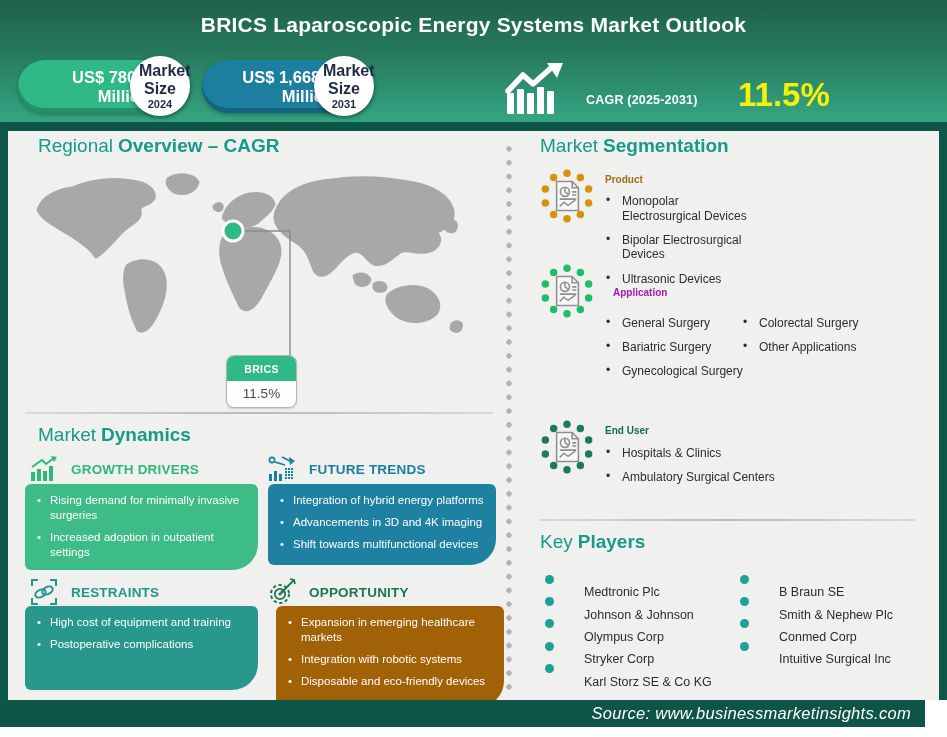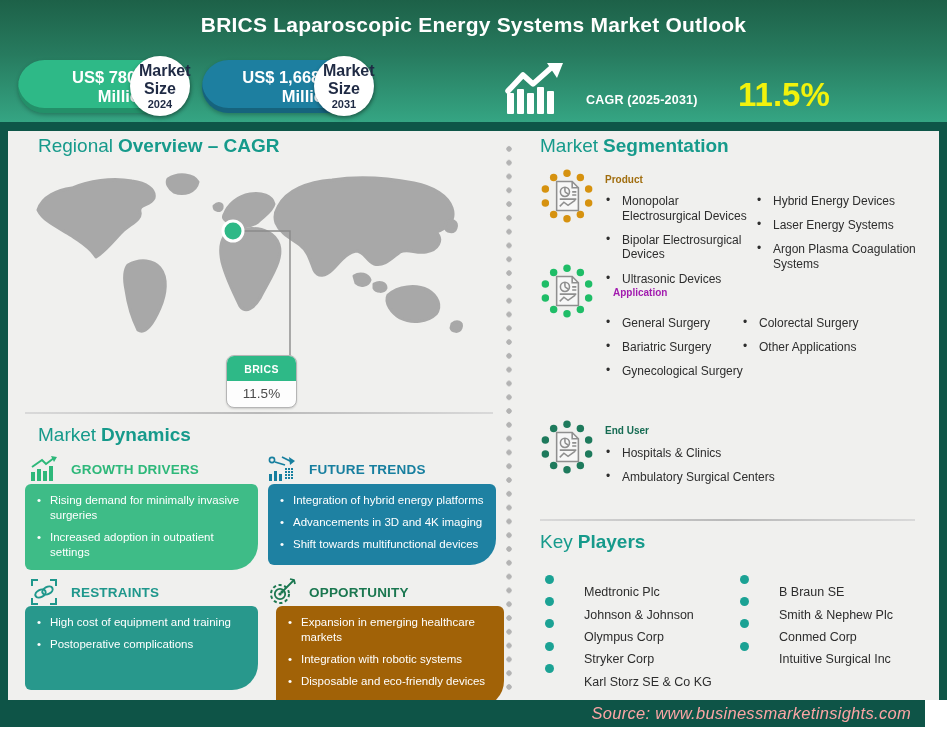--- a/index.html
+++ b/index.html
@@ -62,21 +62,21 @@
 
   
   .kp-col { position:absolute; }
   .kp-item { display:flex; align-items:center; height:22.4px; }
   .kp-dot { width:9px; height:9px; border-radius:50%; background:#1ba294; margin-right:30px; flex:0 0 auto; }
   .kp-name { font-size:12.5px; color:#2d2d2d; white-space:nowrap;margin-top:26px; }
 
   
   .source-bar { position:absolute; left:0; top:700px; width:925px; height:27px; background:#0e5447;
     display:flex; align-items:center; justify-content:flex-end; padding-right:14px; }
-  .source-text { color:#fca5a5; font-style:italic; font-size:16.5px; letter-spacing:0.3px; }
+  .source-text { color:#ffffff; font-style:italic; font-size:16.5px; letter-spacing:0.3px; }
 </style>
 </head>
 <body>
 
 <div class="canvas">
 
   <div class="header">
     <div class="header-title">BRICS Laparoscopic Energy Systems Market Outlook</div>
 
     <div class="pill" style="left: 18px; width: 172px; background-color: rgb(46, 185, 135);">
@@ -258,25 +258,20 @@
       <path d="M33,24 L37,24 M33,27 L37,27 M21,31 L37,31" fill="none"></path>
       <path d="M21,38 L25,34 L29,37 L36,32" fill="none"></path>
     </g>
   </svg>
   <div class="seg-head" style="left: 605px; top: 174px; color: rgb(160, 109, 14);">Product</div>
   <div class="seg-col" style="left:605px; top:194px; width:150px;">
     <div class="seg-item">Monopolar Electrosurgical Devices</div>
     <div class="seg-item">Bipolar Electrosurgical Devices</div>
     <div class="seg-item">Ultrasonic Devices</div>
   </div>
-  <div class="seg-col" style="left:756px; top:194px; width:174px;">
-    <div class="seg-item">Hybrid Energy Devices</div>
-    <div class="seg-item">Laser Energy Systems</div>
-    <div class="seg-item">Argon Plasma Coagulation Systems</div>
-  </div>
 
   <svg class="seg-icon" style="left: 538px; top: 262px; color: rgb(31, 189, 103);" viewBox="0 0 56 56">
     <g fill="currentColor">
       <circle cx="28" cy="6" r="3.6"></circle>
         <circle cx="40.9" cy="10.2" r="3.6"></circle>
         <circle cx="48.9" cy="21.2" r="3.6"></circle>
       <circle cx="48.9" cy="34.8" r="3.6"></circle>
         <circle cx="40.9" cy="45.8" r="3.6"></circle>
         <circle cx="28" cy="50" r="3.6"></circle>
       <circle cx="15.1" cy="45.8" r="3.6"></circle>

